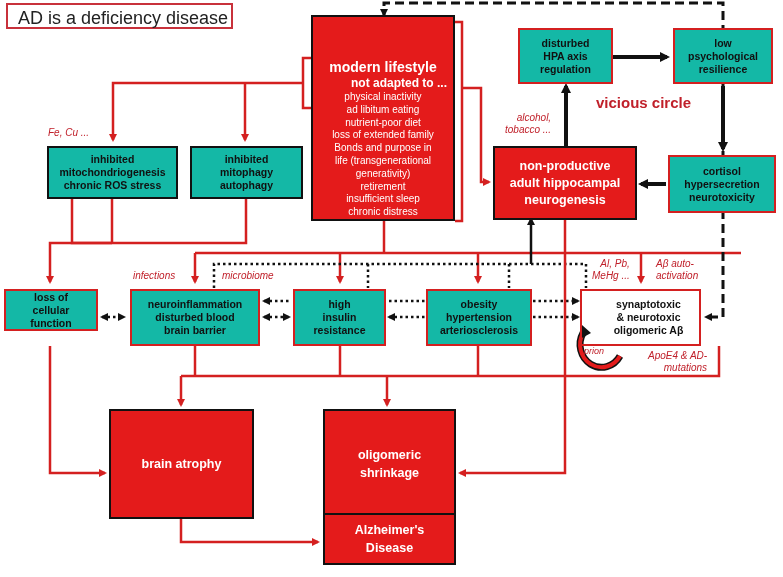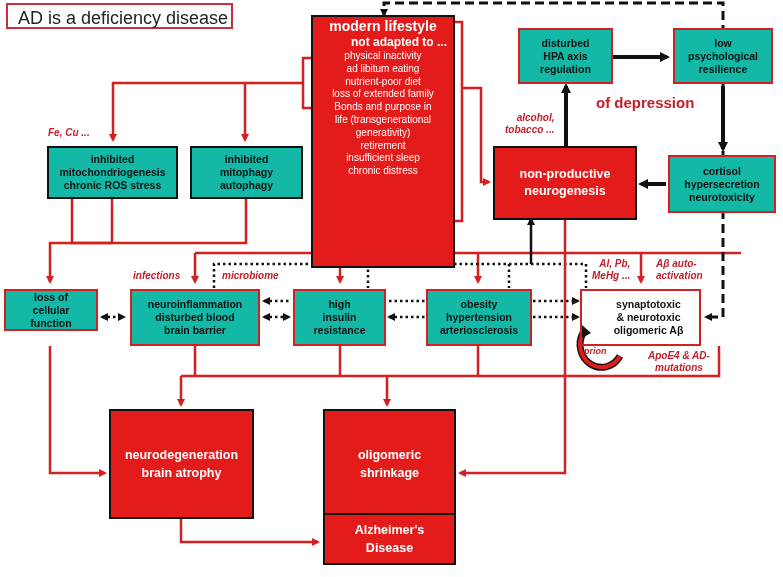--- a/index.html
+++ b/index.html
@@ -3,21 +3,21 @@
 <meta charset="utf-8">
 <style>
   html, body { margin:0; padding:0; background:#fff; }
   body { width:783px; height:577px; position:relative; overflow:hidden; font-family:"Liberation Sans", sans-serif; }
   svg.wires { position:absolute; left:0; top:0; width:783px; height:577px; }
   .box { position:absolute; box-sizing:border-box; display:flex; flex-direction:column; align-items:center; justify-content:center; text-align:center; font-weight:bold; font-size:10.5px; line-height:13px; color:#111; background:#14b8a6; }
   .box.white-black { border:2px solid #111; }
   .box.white-red { border:2px solid #d42020; }
   .box.red { background:#e41b1b; border:2px solid #111; color:#fff; }
   .box span { display:block; }
-  .note { position:absolute; color:#c0202a; font-style:italic; font-weight:bold; font-size:10px; line-height:12px; white-space:nowrap; }
+  .note { position:absolute; color:#c0202a; font-style:italic; font-weight:normal; font-size:10px; line-height:12px; white-space:nowrap; }
   .title-box { position:absolute; left:6px; top:3px; width:227px; height:26px; box-sizing:border-box; border:2px solid #c8313b; font-size:18px; line-height:26px; padding-left:10px; color:#222; }
   .vicious { position:absolute; left:596px; top:93px; color:#c0202a; font-weight:bold; font-size:15px; line-height:20px; text-align:center; }
 </style>
 </head>
 <body>
 
 <svg class="wires" viewBox="0 0 783 577">
   <defs>
     <marker id="ar" markerWidth="8" markerHeight="8" refX="6" refY="4" orient="auto" markerUnits="userSpaceOnUse">
       <path d="M0,0 L8,4 L0,8 z" fill="#d42020"></path>
@@ -89,21 +89,21 @@
 
   <g>
     <path d="M583,333 A16,17 0 1 0 620,356" stroke="#111" stroke-width="7" fill="none"></path>
     <path d="M583,333 A16,17 0 1 0 620,356" stroke="#e41b1b" stroke-width="4" fill="none"></path>
     <path d="M582,325 L591,333 L580,339 z" fill="#111"></path>
   </g>
 </svg>
 
 <div class="title-box">AD is a deficiency disease</div>
 
-<div class="box red" style="left:311px;top:15px;width:144px;height:253px;justify-content:flex-start;padding-top:0;font-weight:normal;font-size:10px;line-height:12.8px;">
+<div class="box red" style="left:311px;top:15px;width:144px;height:206px;justify-content:flex-end;padding-top:0;font-weight:normal;font-size:10px;line-height:12.8px;">
   <span style="font-size:14px;font-weight:bold;line-height:18px;">modern lifestyle</span>
   <span style="font-size:12px;font-weight:bold;line-height:15px;margin-left:32px;">not adapted to ...</span>
   <span>physical inactivity</span>
   <span>ad libitum eating</span>
   <span>nutrient-poor diet</span>
   <span>loss of extended family</span>
   <span>Bonds and purpose in</span>
   <span>life (transgenerational</span>
   <span>generativity)</span>
   <span>retirement</span>
@@ -136,20 +136,21 @@
 </div>
 
 <div class="box white-red" style="left:668px;top:155px;width:108px;height:58px;">
   <span>cortisol</span>
   <span>hypersecretion</span>
   <span>neurotoxicity</span>
 </div>
 
 <div class="box red" style="left:493px;top:146px;width:144px;height:74px;font-size:12.5px;line-height:17px;align-items:center;">
   <span>non-productive</span>
+  <span>adult hippocampal</span>
   <span>neurogenesis</span>
 </div>
 
 <div class="box white-red" style="left:4px;top:289px;width:94px;height:42px;">
   <span>loss of</span>
   <span>cellular</span>
   <span>function</span>
 </div>
 
 <div class="box white-red" style="left:130px;top:289px;width:130px;height:57px;">
@@ -170,49 +171,48 @@
   <span>arteriosclerosis</span>
 </div>
 
 <div class="box white-red" style="left:580px;top:289px;width:121px;height:57px;background:transparent;padding-left:16px;">
   <span>synaptotoxic</span>
   <span>&amp; neurotoxic</span>
   <span>oligomeric Aβ</span>
 </div>
 
 <div class="box red" style="left:109px;top:409px;width:145px;height:110px;font-size:12.5px;line-height:18px;">
-  <span>neurodegeneration</span>
   <span>brain atrophy</span>
 </div>
 
 <div class="box red" style="left:323px;top:409px;width:133px;height:110px;font-size:12.5px;line-height:18px;">
   <span>oligomeric</span>
   <span>shrinkage</span>
 </div>
 
 <div class="box red" style="left:323px;top:513px;width:133px;height:52px;font-size:12.5px;line-height:18px;">
   <span>Alzheimer's</span>
   <span>Disease</span>
 </div>
 
 <div class="note" style="left:48px;top:127px;">Fe, Cu ...</div>
 <div class="note" style="left:505px;top:112px;text-align:right;">
   <div>alcohol,</div>
   <div>tobacco ...</div>
 </div>
 <div class="vicious">
-  <div>of depression</div>
+  <div>vicious circle</div>
 </div>
 <div class="note" style="left:133px;top:270px;">infections</div>
 <div class="note" style="left:222px;top:270px;">microbiome</div>
 <div class="note" style="left:592px;top:258px;text-align:right;">
   <div>Al, Pb,</div>
   <div>MeHg ...</div>
 </div>
 <div class="note" style="left:656px;top:258px;">
   <div>Aβ auto-</div>
   <div>activation</div>
 </div>
 <div class="note" style="left:584px;top:345px;font-size:9px;">prion</div>
-<div class="note" style="left:648px;top:350px;text-align:center;">
+<div class="note" style="left:648px;top:350px;text-align:right;">
   <div>ApoE4 &amp; AD-</div>
   <div>mutations</div>
 </div>
 
 </body></html>

